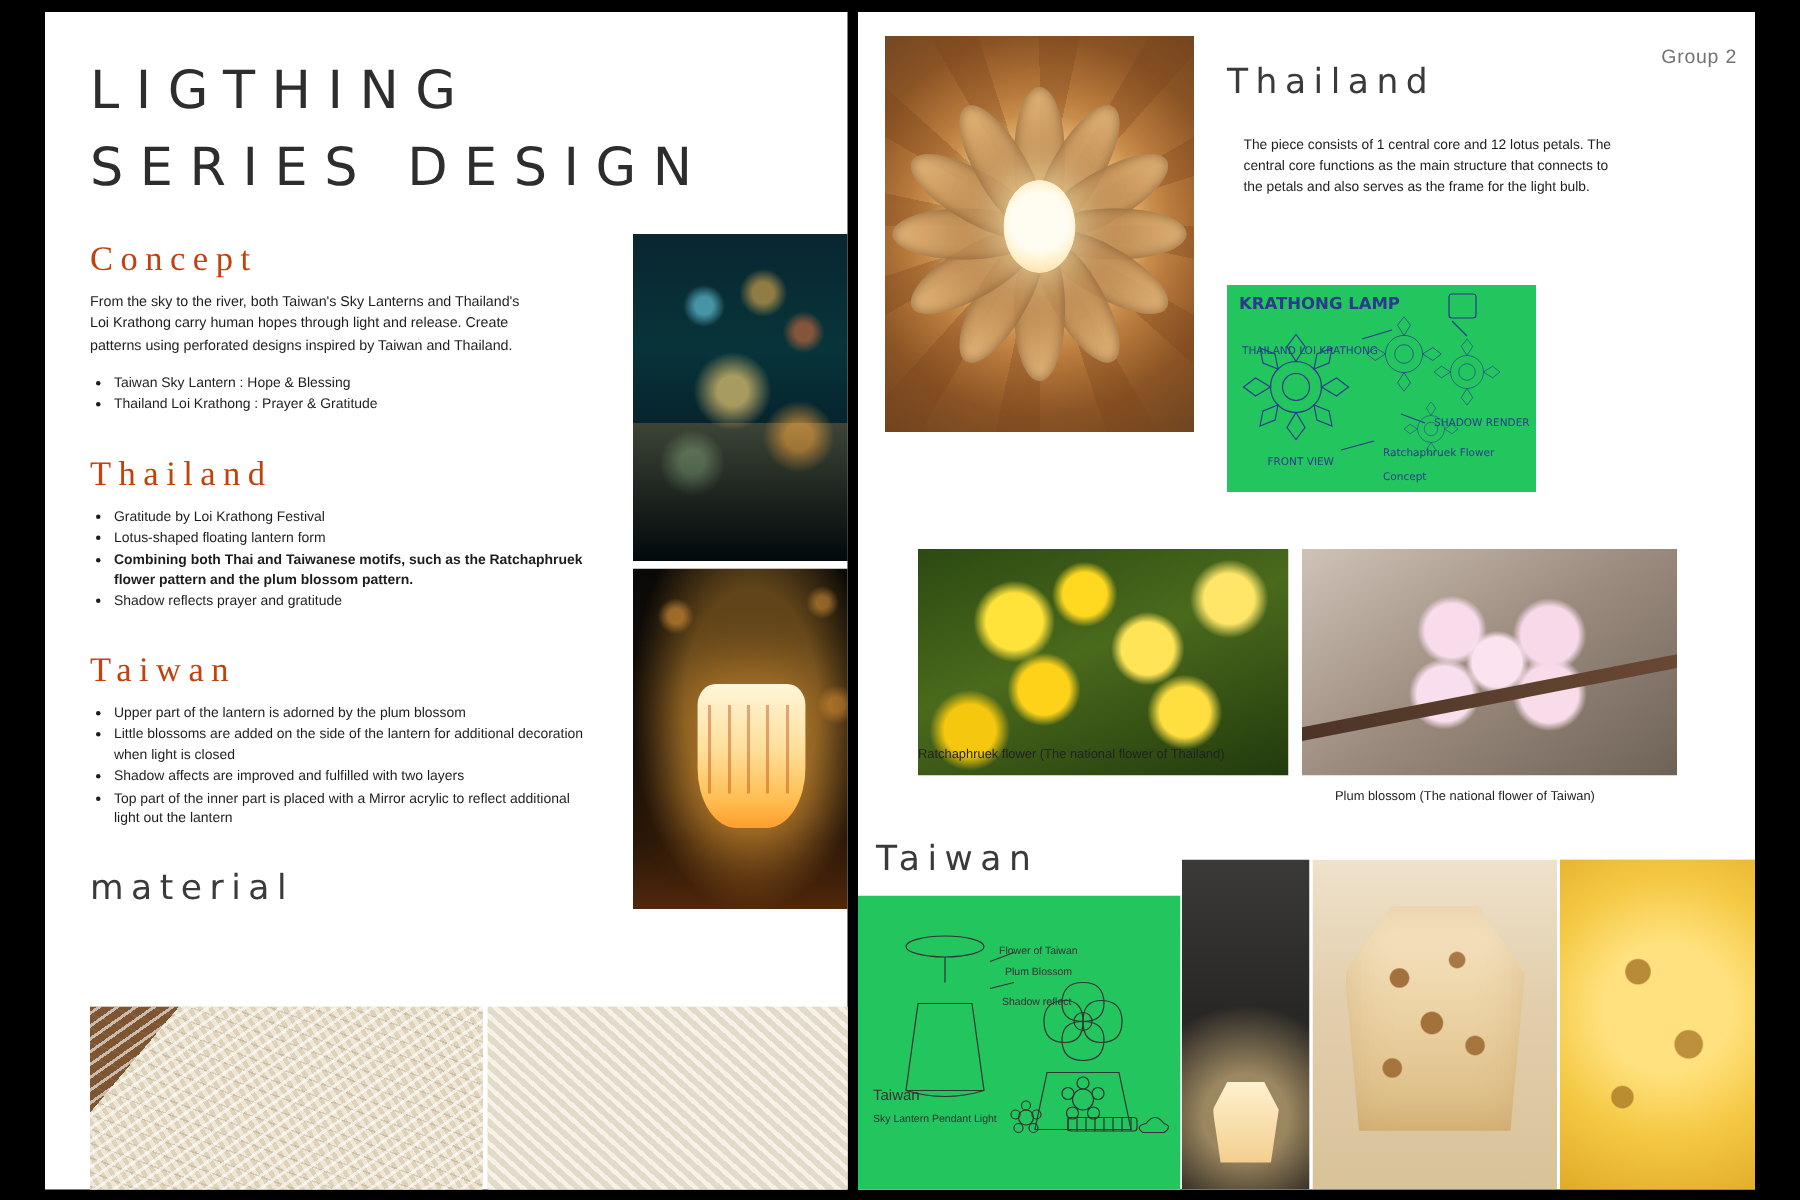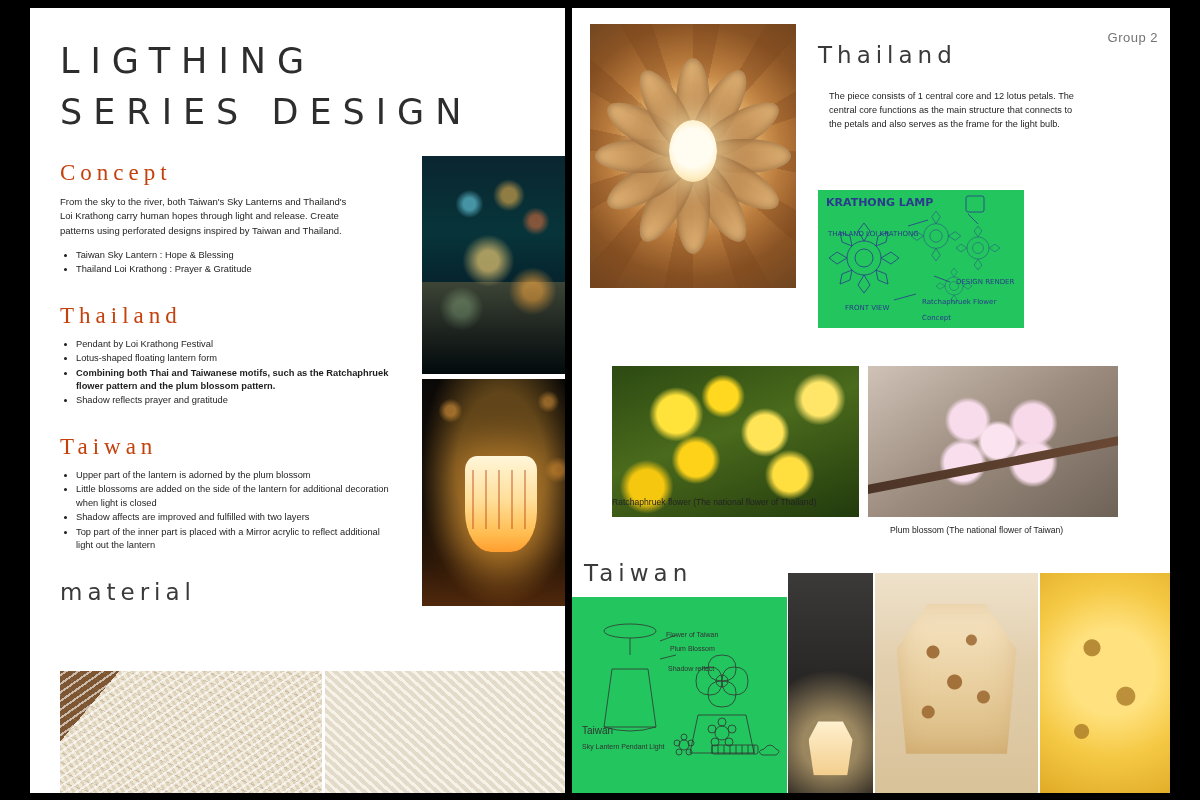--- a/index.html
+++ b/index.html
@@ -438,21 +438,21 @@
         <p class="para">From the sky to the river, both Taiwan's Sky Lanterns and Thailand's Loi Krathong carry human hopes through light and release. Create patterns using perforated designs inspired by Taiwan and Thailand.</p>
         <ul class="bullets">
           <li>Taiwan Sky Lantern : Hope &amp; Blessing</li>
           <li>Thailand Loi Krathong : Prayer &amp; Gratitude</li>
         </ul>
       </div>
 
       <div class="blk">
         <div class="section-head">Thailand</div>
         <ul class="bullets">
-          <li>Pendant by Loi Krathong Festival</li>
+          <li>Gratitude by Loi Krathong Festival</li>
           <li>Lotus-shaped floating lantern form</li>
           <li class="bold">Combining both Thai and Taiwanese motifs, such as the Ratchaphruek flower pattern and the plum blossom pattern.</li>
           <li>Shadow reflects prayer and gratitude</li>
         </ul>
       </div>
 
       <div class="blk">
         <div class="section-head">Taiwan</div>
         <ul class="bullets">
           <li>Upper part of the lantern is adorned by the plum blossom</li>
@@ -556,21 +556,21 @@
             <path d="M90,36 l20,-6" marker-end=""></path>
             <path d="M116,86 l16,6"></path>
             <path d="M76,110 l22,-6"></path>
             <path d="M150,24 l10,10"></path>
             <rect x="148" y="6" width="18" height="16" rx="2"></rect>
           </g>
         </svg>
         <div class="sk-label big" style="left:8px; top:6px;">KRATHONG LAMP</div>
         <div class="sk-label" style="left:10px; top:4px;margin-top:36px;">THAILAND LOI KRATHONG</div>
         <div class="sk-label" style="left:10px; top:114px;padding-left:17px;">FRONT VIEW</div>
-        <div class="sk-label" style="left:138px; top:88px;">DESIGN RENDER</div>
+        <div class="sk-label" style="left:138px; top:88px;">SHADOW RENDER</div>
         <div class="sk-label" style="left:104px; top:108px;">Ratchaphruek Flower</div>
         <div class="sk-label" style="left:104px; top:124px;">Concept</div>
       </div>
     </div>
 
     <div class="ph photo-ratcha" style="left:40px; top:358px;">
       <div class="ratcha-bg"></div>
     </div>
     <div class="ph photo-plum" style="left:296px; top:358px;">
       <div class="plum-bg">

